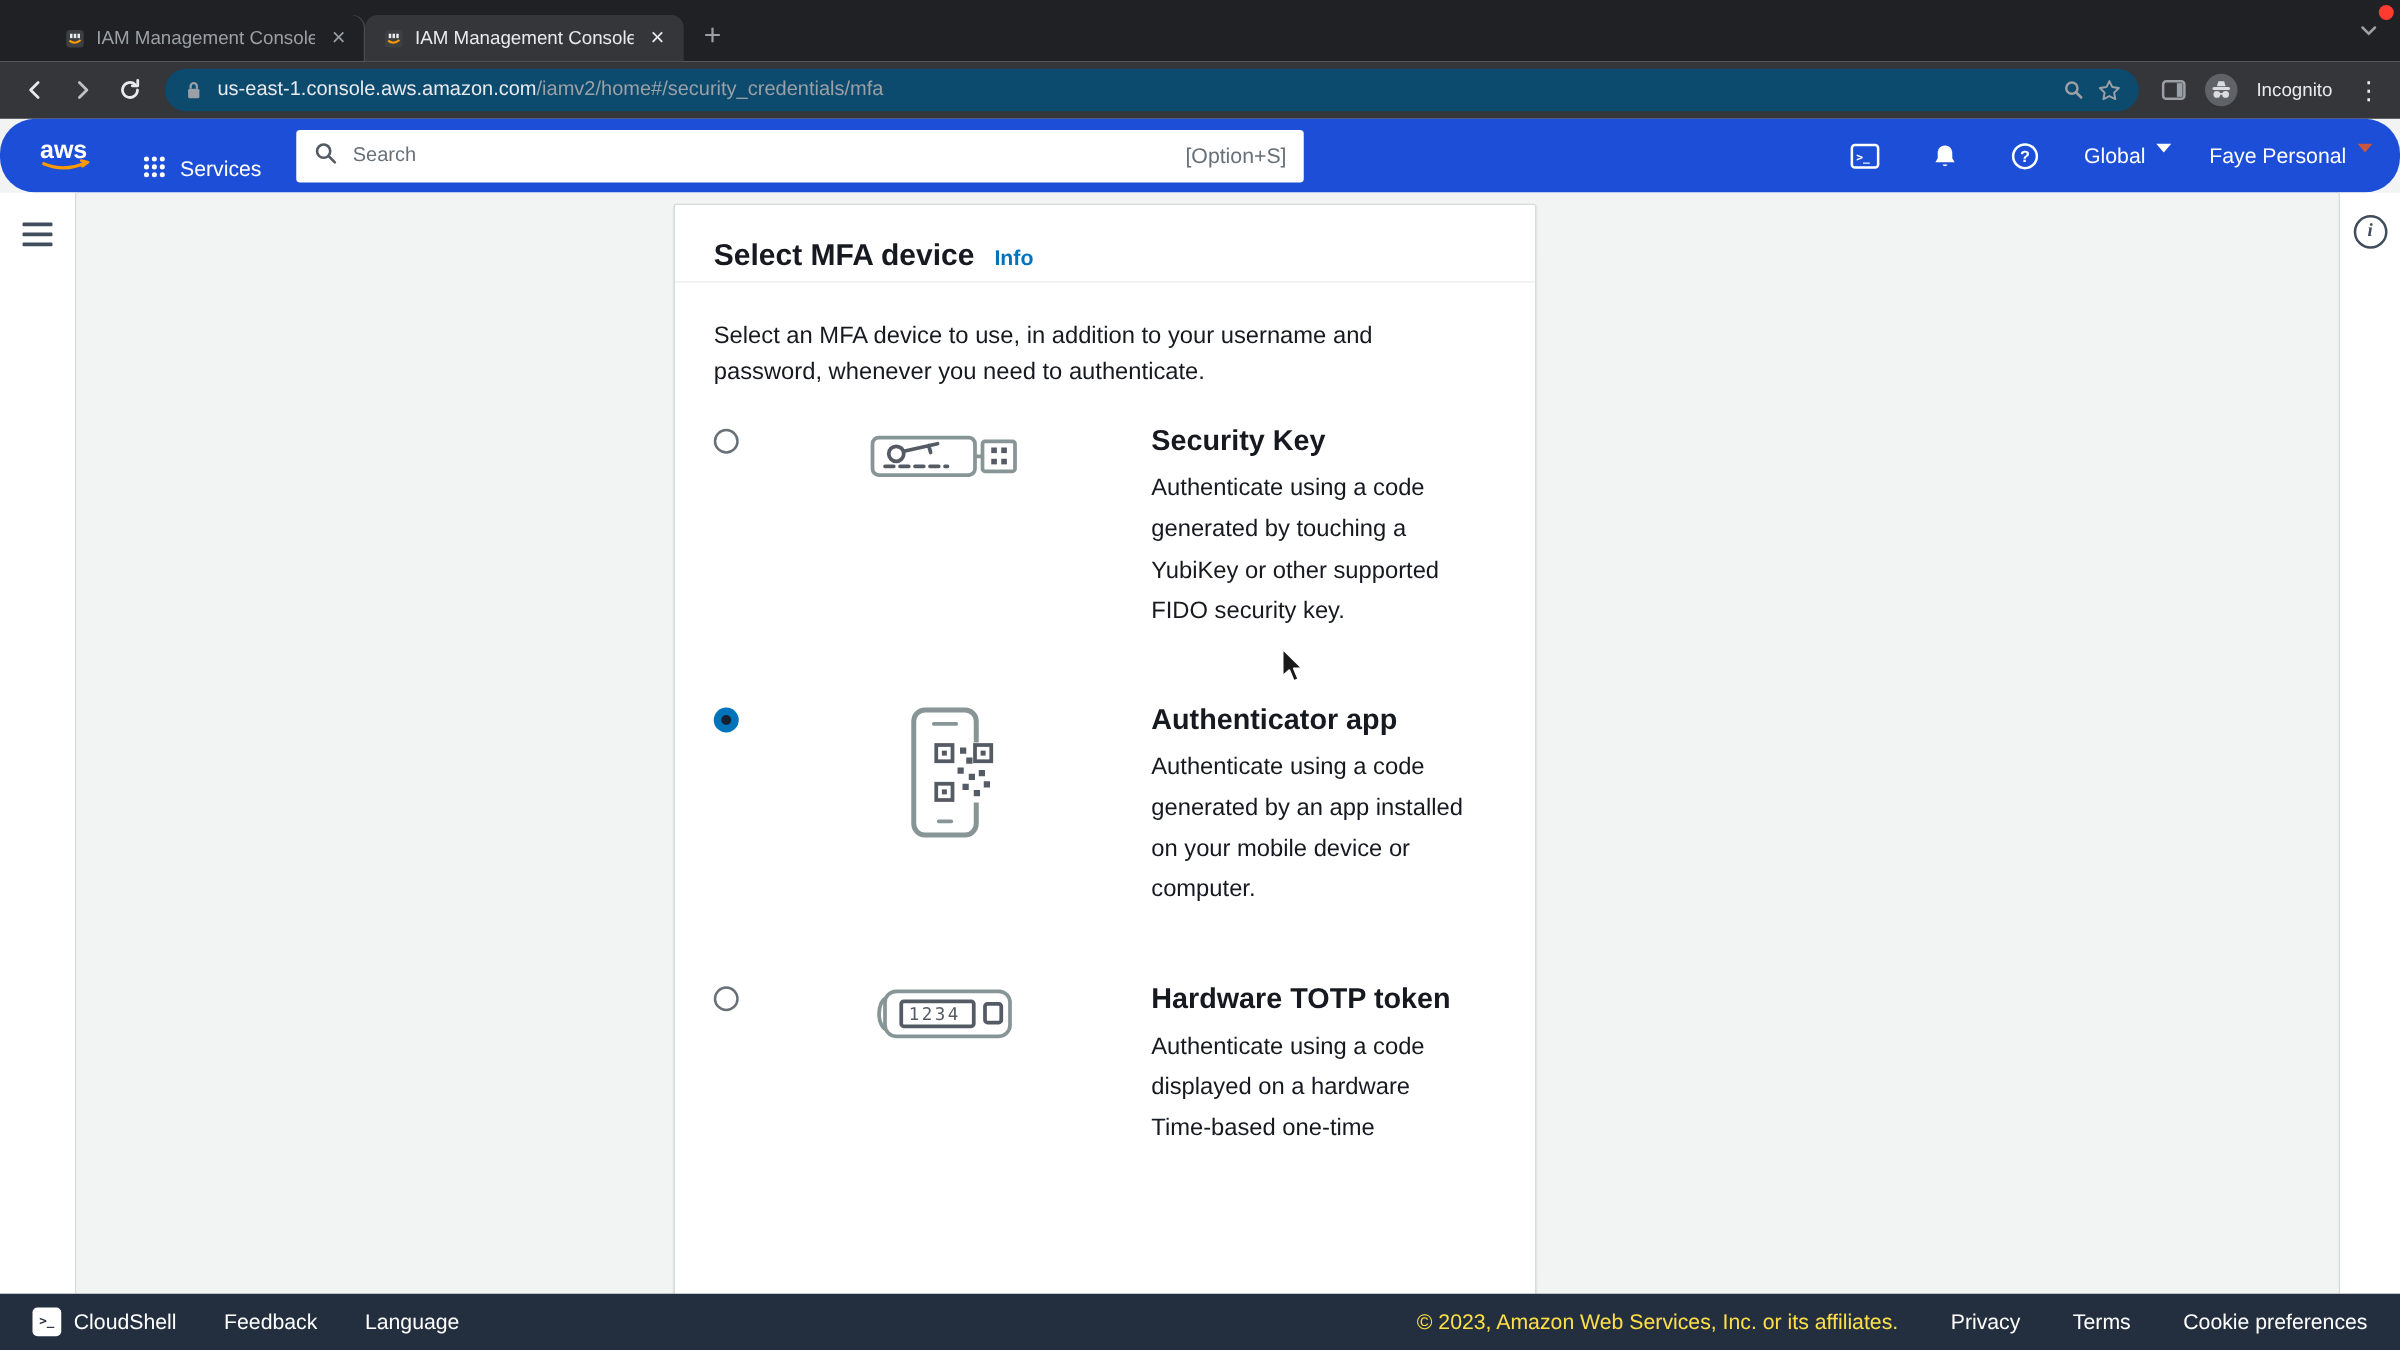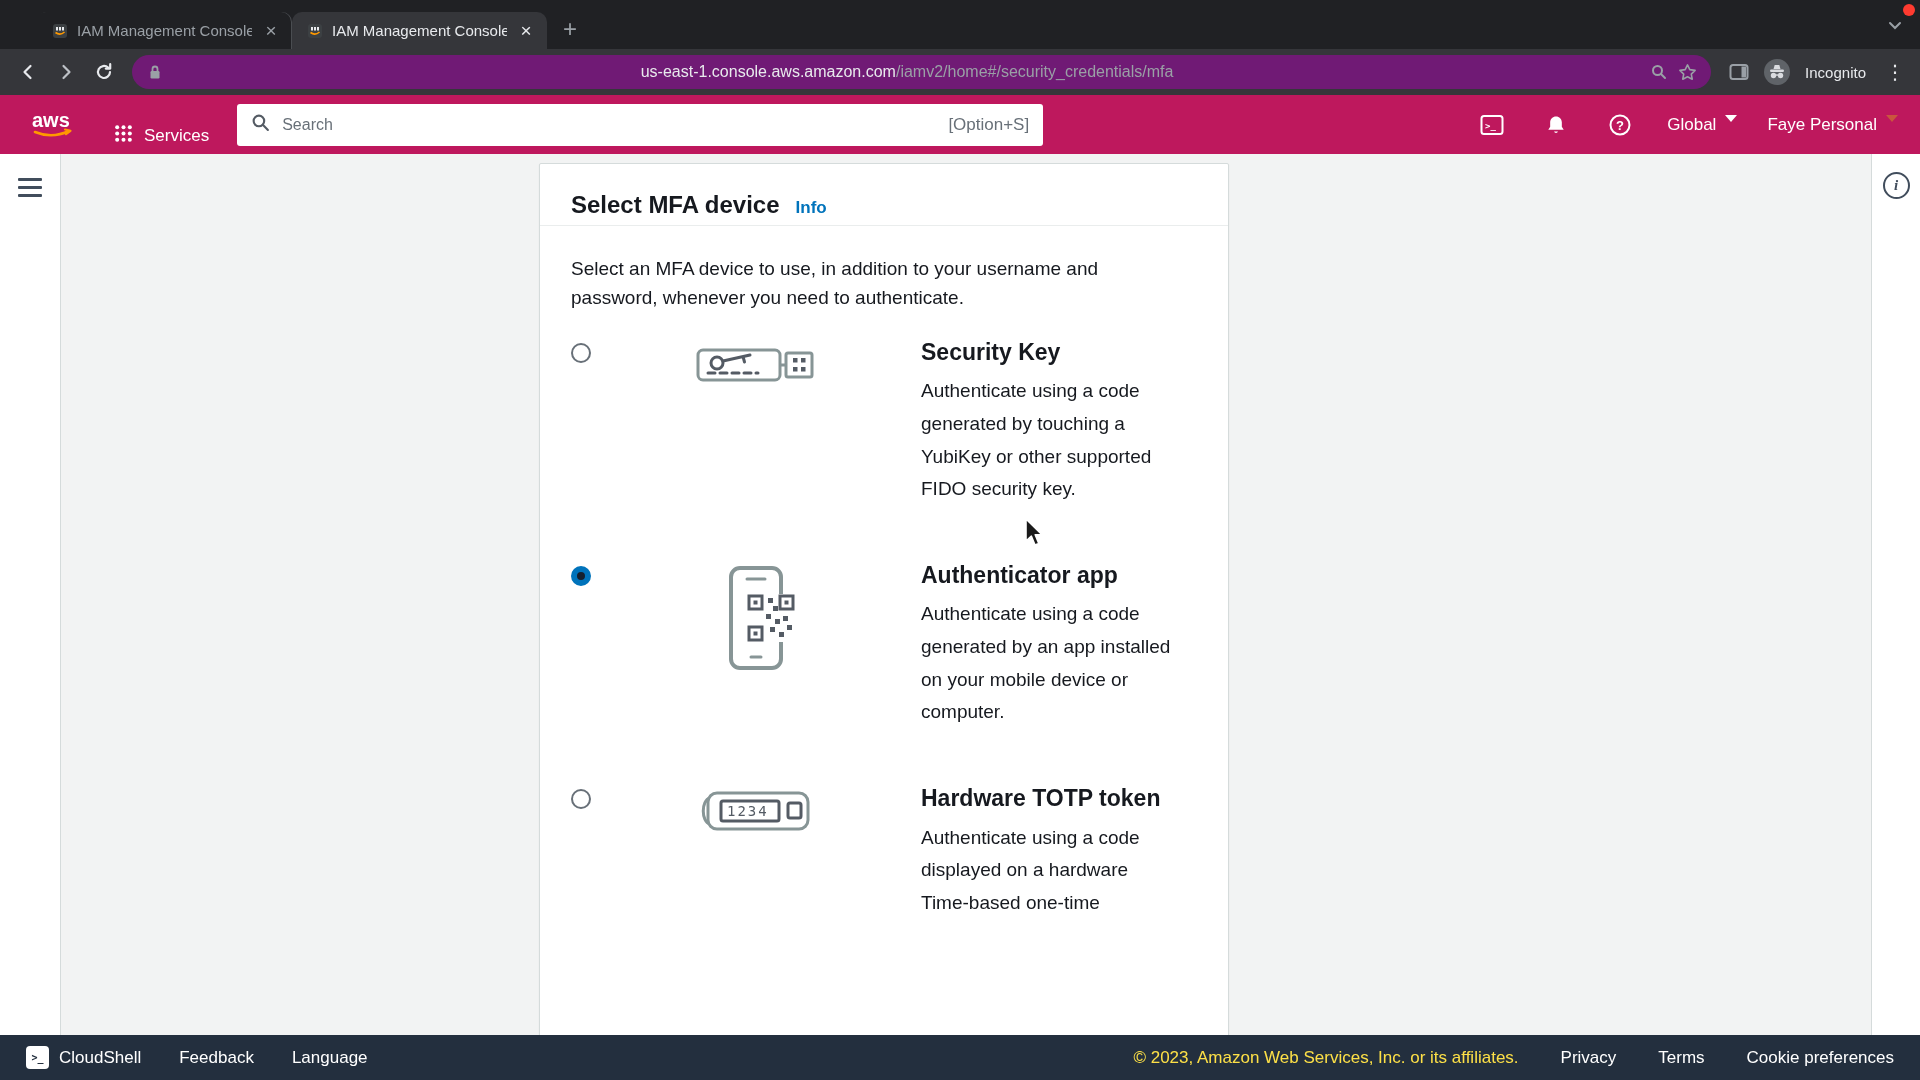--- a/index.html
+++ b/index.html
@@ -22,31 +22,31 @@
                 display: flex; align-items: center; justify-content: center; border-radius: 50%; cursor: pointer; }
   .tabstrip-right { margin-left: auto; display: flex; align-items: center; height: 100%; padding-right: 18px; }
   .rec-dot { position: absolute; top: 4px; right: 5px; width: 12px; height: 12px;
              border-radius: 50%; background: #ff3b30; }
 
   
   .toolbar { position: absolute; top: 49px; left: 0; width: 100%; height: 46px;
              background: #35363a; display: flex; align-items: center; padding: 0 10px; gap: 2px; }
   .nav-btn { width: 36px; height: 36px; border-radius: 50%; display: flex;
              align-items: center; justify-content: center; cursor: pointer; flex: 0 0 auto; }
-  .omnibox { flex: 1; min-width: 0; height: 34px; background: #701a75; border-radius: 17px;
-             display: flex; align-items: center; padding: 0 14px; margin: 0 8px; gap: 10px; cursor: text; text-align: center; }
+  .omnibox { flex: 1; min-width: 0; height: 34px; background: #0c4a6e; border-radius: 17px;
+             display: flex; align-items: center; padding: 0 14px; margin: 0 8px; gap: 10px; cursor: text; }
   .url { flex: 1; font-size: 16px; white-space: nowrap; overflow: hidden; }
   .host { color: #e8eaed; } .path { color: #9aa0a6; }
   .omni-icon { flex: 0 0 auto; display: flex; align-items: center; cursor: pointer; }
   .incog-label { color: #e8eaed; font-size: 15px; margin: 0 12px 0 8px; }
   .kebab { color: #e8eaed; font-size: 20px; width: 30px; text-align: center; cursor: pointer; }
 
   
   .aws-header { position: absolute; top: 95px; left: 0; width: 100%; height: 59px;
-                background: #be185d; display: flex; align-items: center; padding: 0 22px; }
+                background: #1d4ed8; display: flex; align-items: center; padding: 0 22px; border-radius: 28px; }
   .aws-logo { margin: 0 36px 0 8px; cursor: pointer; }
   .services { display: flex; align-items: center; gap: 11px; color: #fff; font-size: 17px;
               margin-right: 28px; cursor: pointer; margin-top: 22px; }
   .searchbox { width: 806px; height: 42px; background: #fff; border-radius: 3px;
                display: flex; align-items: center; padding: 0 14px; gap: 10px; }
   .searchbox input { border: none; outline: none; flex: 1; font-size: 16px;
                      font-family: inherit; color: #16191f; background: transparent; }
   .searchbox input::placeholder { color: #687078; }
   .shortcut { color: #687078; font-size: 17px; }
   .hdr-right { margin-left: auto; display: flex; align-items: center; gap: 30px; color: #fff; }

